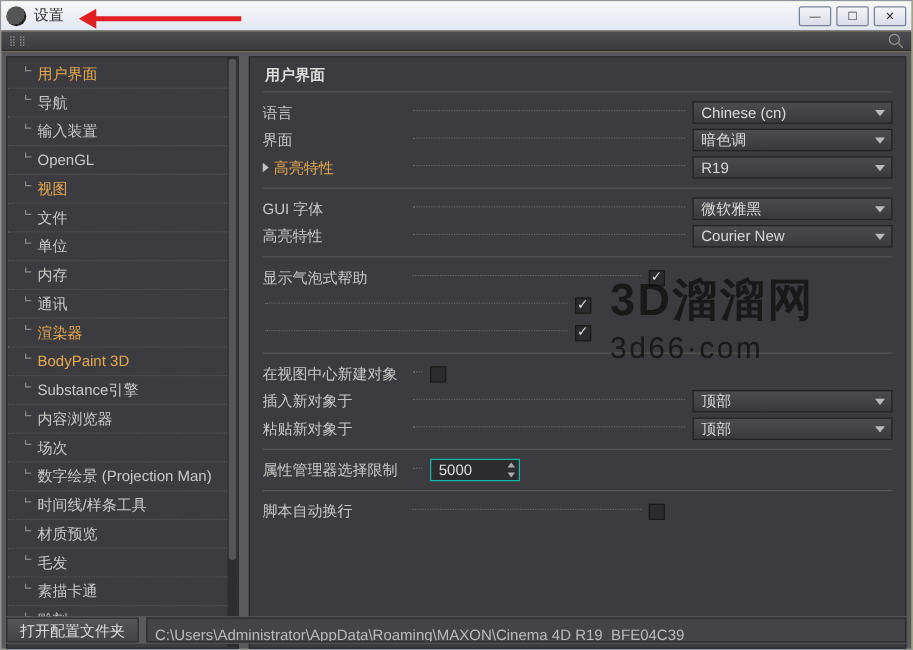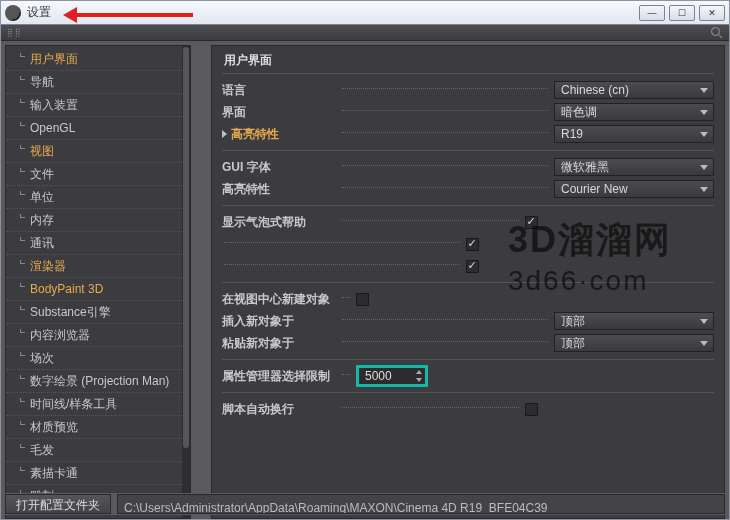--- a/index.html
+++ b/index.html
@@ -76,21 +76,21 @@
   }
   .search-icon::after {
     content: ""; position: absolute; width: 5px; height: 1px;
     background: #999; left: 7px; top: 9px; transform: rotate(45deg);
   }
   .body {
     position: absolute;
     top: 40px; left: 0; right: 0; bottom: 0;
     display: flex;
     padding: 4px 4px 0 4px;
-    gap: 20px;
+    gap: 8px;
     background: #5a5a5e;
   }
   .sidebar {
     width: 186px;
     background: #3c3c40;
     border: 1px solid #2a2a2c;
     overflow-y: auto;
     padding: 2px 0;
     position: relative;
   }
@@ -139,21 +139,20 @@
     height: 20px;
     margin-bottom: 2px;
   }
   .row .lbl {
     width: 118px;
     color: #c8c8c8;
     white-space: nowrap;
     overflow: hidden;
     display: flex;
     align-items: center;
-    font-weight: bold;
   }
   .row .lbl.orange { color: #e6a94e; }
   .row .dots { flex: 1; border-bottom: 1px dotted #666; margin: 0 6px 4px 2px; }
   .arrow-expand {
     display: inline-block;
     width: 0; height: 0;
     border-left: 5px solid #c0c0c0;
     border-top: 4px solid transparent;
     border-bottom: 4px solid transparent;
     margin-right: 4px;
@@ -185,45 +184,45 @@
   .checkbox.checked::after {
     content: "✓";
     color: #ddd;
     position: absolute;
     left: 1px; top: -2px;
     font-size: 11px;
   }
   .spinner {
     width: 72px; height: 14px;
     background: #2c2c2f;
-    border: 3px solid #14b8a6;
+    border: 1px solid #14b8a6;
     color: #ddd;
     padding: 0 16px 16px 6px;
     line-height: 16px;
     position: relative;
   }
   .spinner .sp-btns {
     position: absolute; right: 0; top: 0; bottom: 0; width: 12px;
     display: flex; flex-direction: column;
   }
   .spinner .sp-btns span { flex: 1; display: flex; align-items: center; justify-content: center; }
   .spinner .sp-btns span::before { content: ""; border-left: 3px solid transparent; border-right: 3px solid transparent; }
   .spinner .sp-btns .up::before { border-bottom: 4px solid #aaa; }
   .spinner .sp-btns .down::before { border-top: 4px solid #aaa; }
   .sep { height: 1px; background: #555; margin: 6px 0; }
 
   .watermark {
     position: absolute;
-    right: 52px; top: 170px;
+    right: 72px; top: 170px;
     color: rgba(10,10,10,0.7);
     font-family: "SimHei", Arial, sans-serif;
     pointer-events: none;
   }
   .watermark .l1 { font-size: 36px; font-weight: bold; letter-spacing: 2px; }
-  .watermark .l2 { font-size: 28px; letter-spacing: 2px; }
+  .watermark .l2 { font-size: 24px; letter-spacing: 2px; }
 
   .footer {
     position: absolute;
     left: 4px; right: 4px; bottom: 4px;
     height: 22px;
     display: flex;
     align-items: center;
     gap: 6px;
     background: #5a5a5e;
   }

